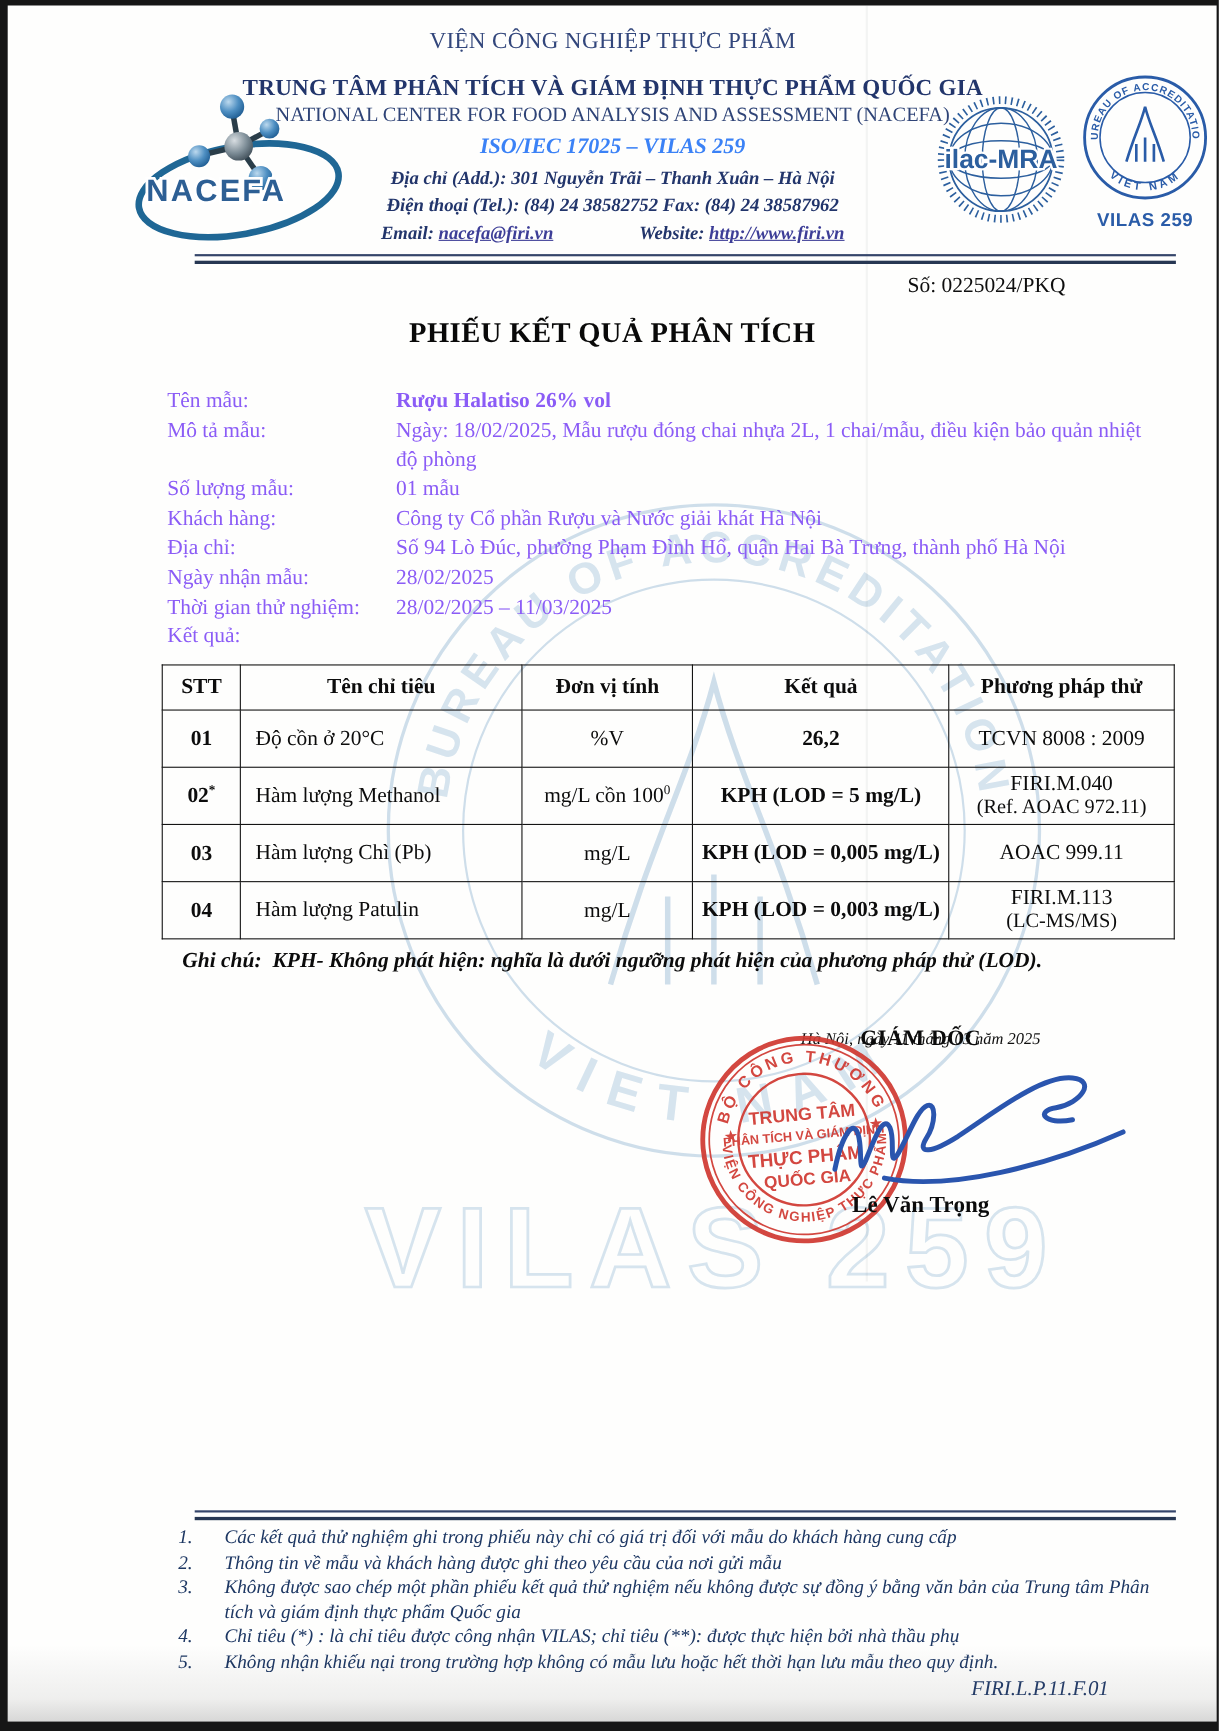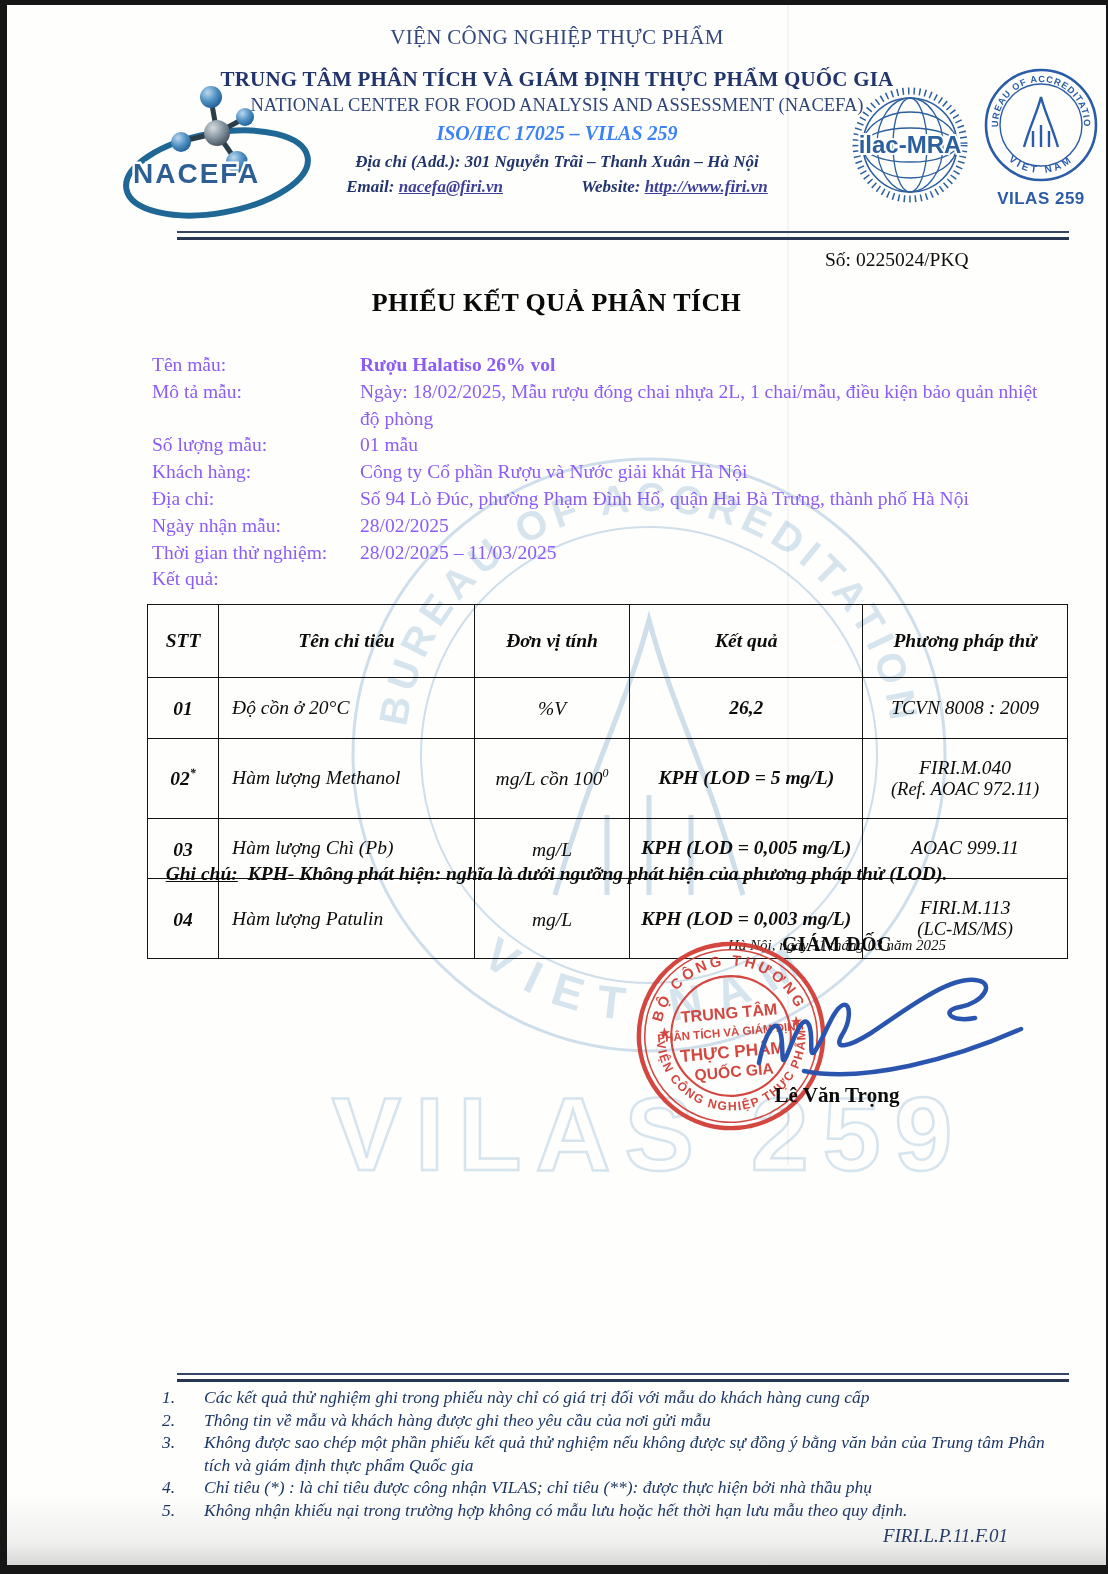--- a/index.html
+++ b/index.html
@@ -46,32 +46,32 @@
   
   .fields{position:absolute;left:145px;top:347px;width:895px;font-size:19.5px;color:#8b5cf6;}
   .field-row{display:flex;line-height:26.8px;}
   .f-label{width:208px;flex:0 0 208px;}
   .f-value{flex:1;}
   .f-bold{font-weight:700;}
 
   
   .results{position:absolute;left:140px;top:599px;width:921px;border-collapse:collapse;
     font-size:19.5px;color:#0c0c0c;}
-  .results td,.results th{border:1.6px solid #141414;text-align:center;padding:18px 4px;vertical-align:middle;font-style:italic;}
+  .results td,.results th{border:1.6px solid #141414;text-align:center;padding:2px 4px;vertical-align:middle;}
   .results th{font-weight:700;height:36px;font-size:19.5px;}
   .results .col-name{text-align:left;padding-left:13px;}
   .results tr.r{height:52px;}
   .results .stt{font-weight:700;}
   .results .res{font-weight:700;}
   .results .m2{font-size:18.5px;}
   sup{font-size:12px;}
 
   .note-line{position:absolute;left:0;top:858px;width:1099px;text-align:center;
     font-size:19.5px;font-weight:700;font-style:italic;color:#0b0b0b;}
-  .note-label{text-decoration:underline;margin-right:10px;}
+  .note-label{margin-right:10px;}
 
   
   .sign-date{position:absolute;left:640px;top:900px;width:380px;text-align:center;
     font-size:15px;font-style:italic;color:#101010;margin-top:32px;}
   .sign-title{position:absolute;left:640px;top:928px;width:380px;text-align:center;
     font-size:20px;font-weight:700;color:#0b0b0b;letter-spacing:.5px;}
   .stamp{position:absolute;left:618px;top:933px;opacity:.93;}
   .sig{position:absolute;left:742px;top:958px;}
   .sign-name{position:absolute;left:640px;top:1078px;width:380px;text-align:center;
     font-size:21px;font-weight:700;color:#0b0b0b;}
@@ -109,20 +109,21 @@
 
   <div class="fold-line"></div>
 
   <div class="head-center">
     <div class="h-institute">VIỆN CÔNG NGHIỆP THỰC PHẨM</div>
     <div class="h-center-vi">TRUNG TÂM PHÂN TÍCH VÀ GIÁM ĐỊNH THỰC PHẨM QUỐC GIA</div>
     <div class="h-center-en">NATIONAL CENTER FOR FOOD ANALYSIS AND ASSESSMENT (NACEFA)</div>
     <div class="h-iso">ISO/IEC 17025 – VILAS 259</div>
     <div class="h-contact">
       <div>Địa chỉ (Add.): 301 Nguyễn Trãi – Thanh Xuân – Hà Nội</div>
+      <div>Điện thoại (Tel.): (84) 24 38582752  Fax: (84) 24 38587962</div>
       <div class="h-mailrow">
         <span>Email:</span>
         <span class="h-link">nacefa@firi.vn</span>
         <span class="gap"></span>
         <span>Website:</span>
         <span class="h-link">http://www.firi.vn</span>
       </div>
     </div>
   </div>
 

